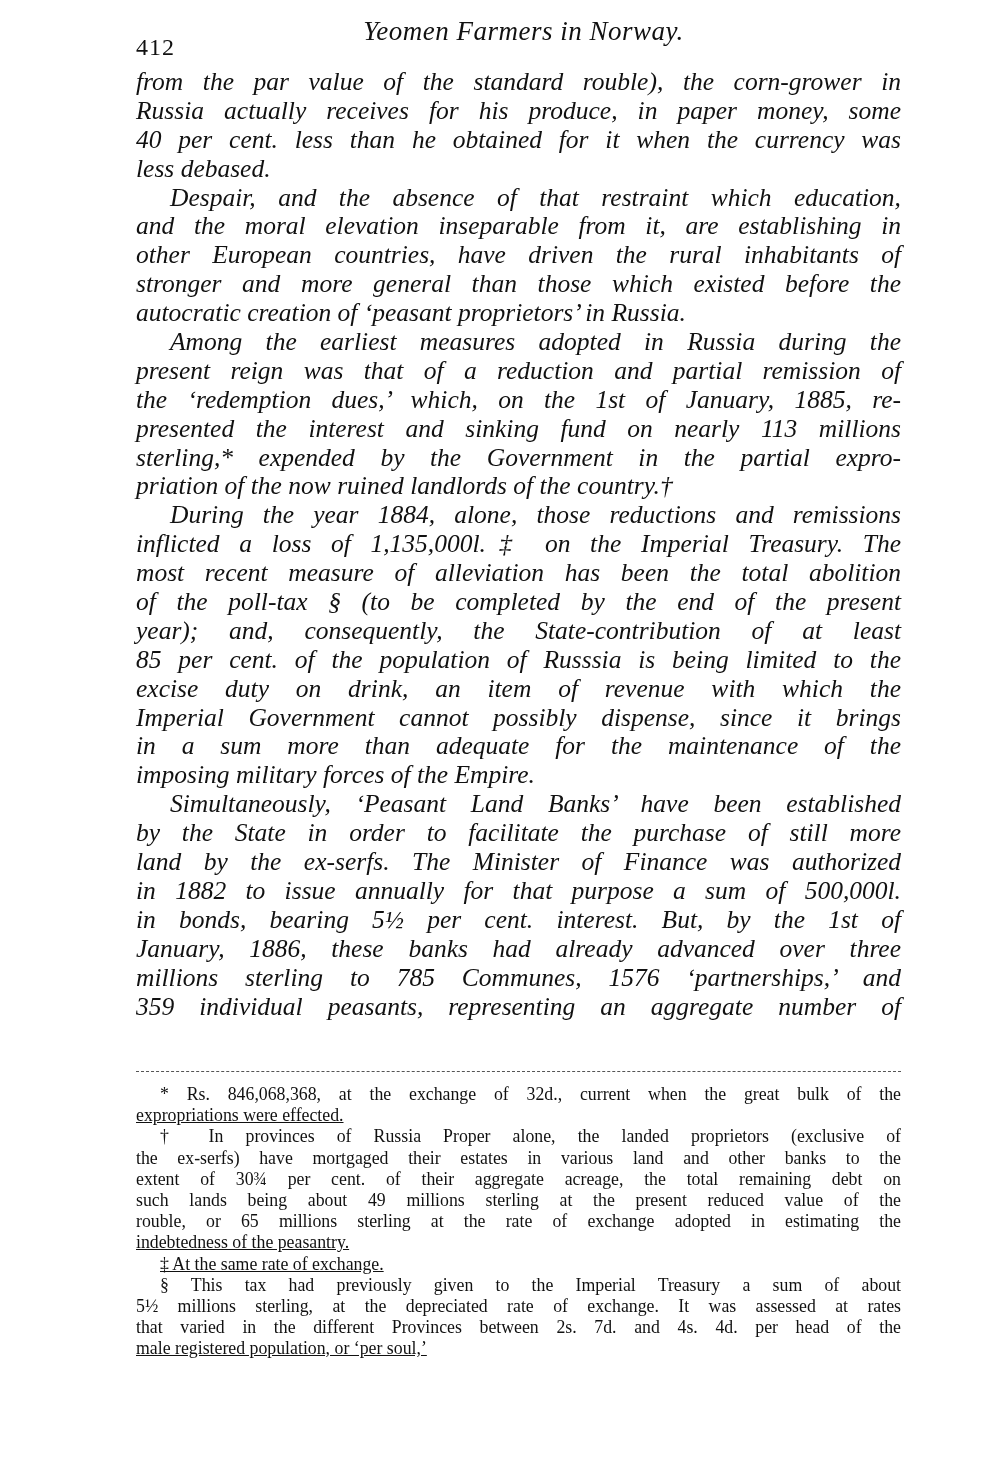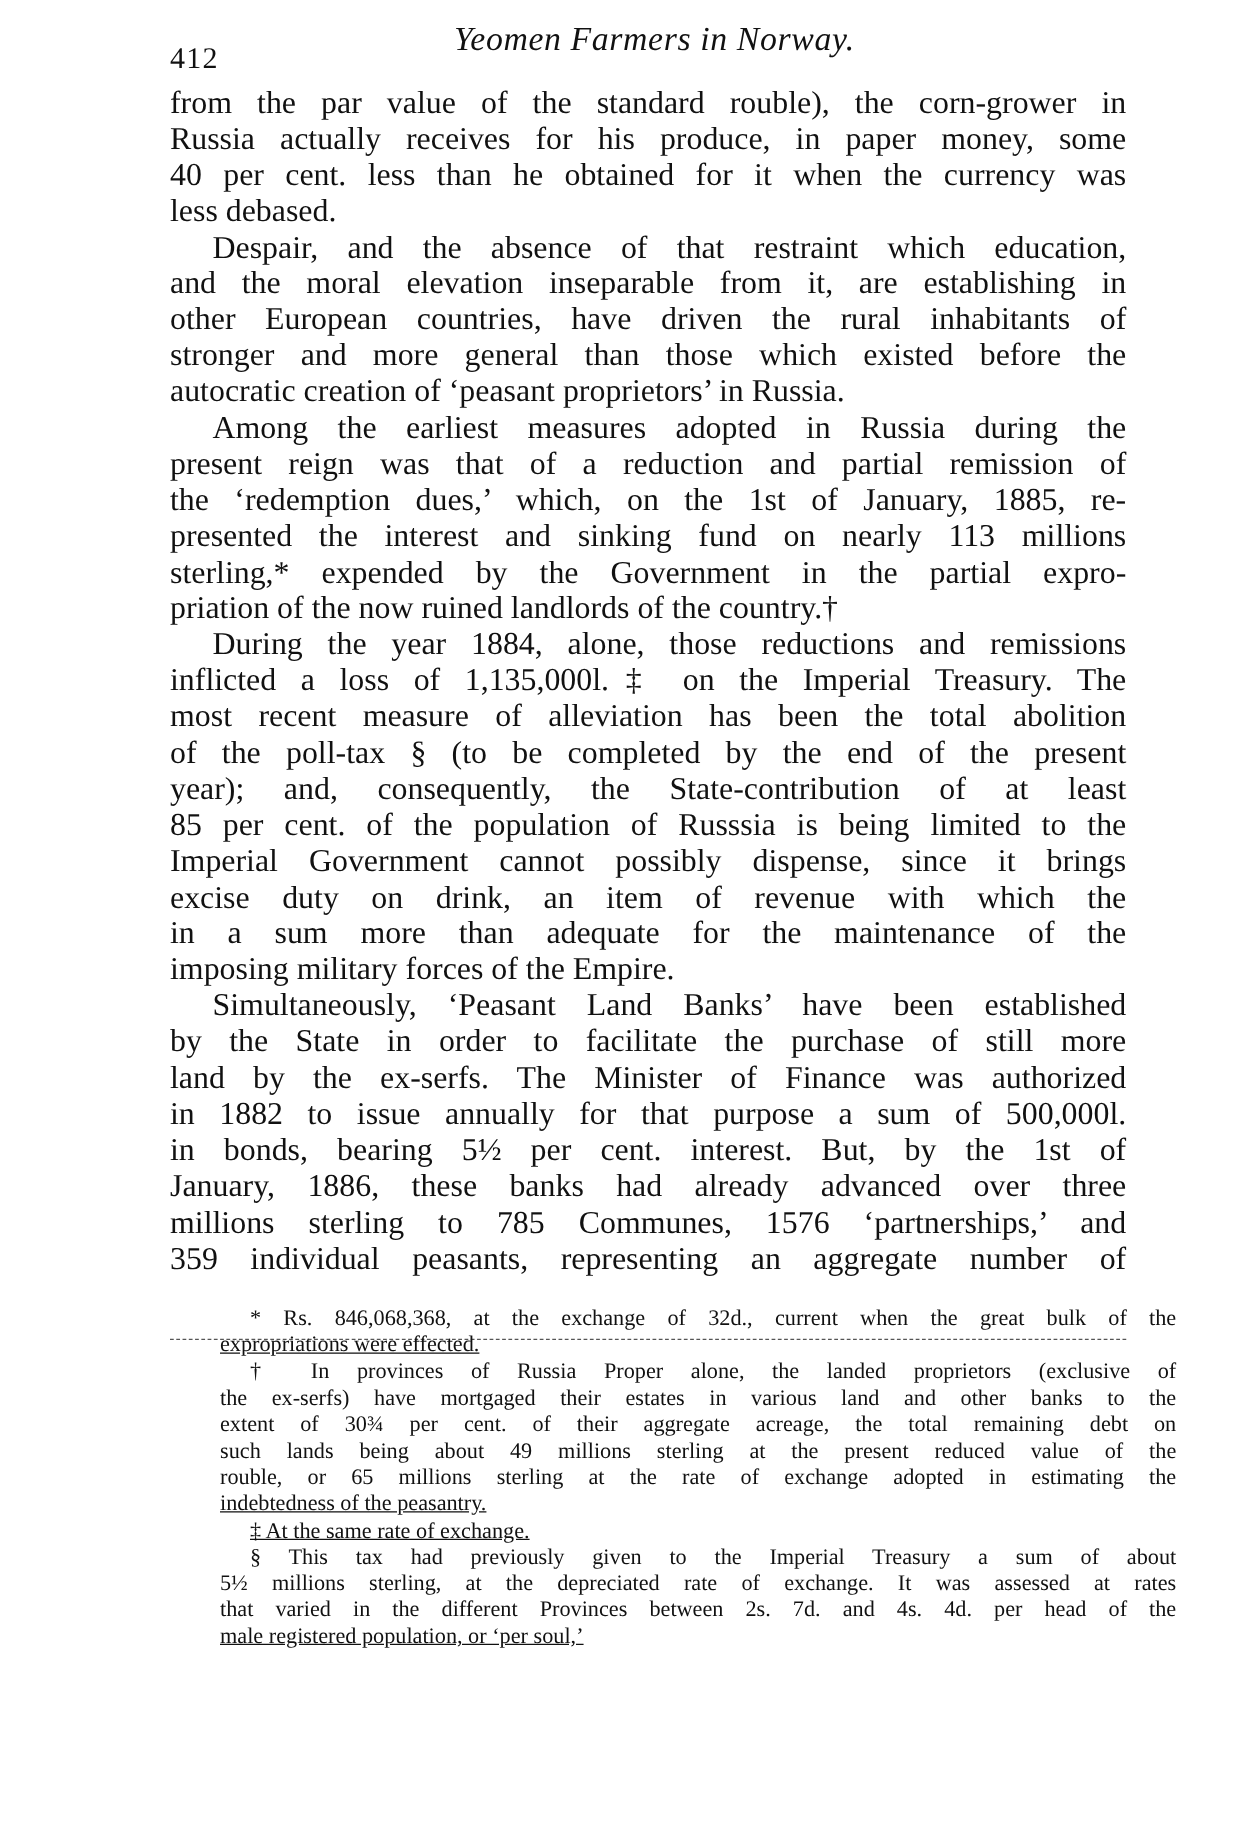--- a/index.html
+++ b/index.html
@@ -1,26 +1,26 @@
 <!DOCTYPE html>
 <html><head>
 <meta charset="utf-8">
 <style>
   html, body { margin: 0; padding: 0; background: #ffffff; }
   body { width: 1000px; height: 1477px; position: relative; overflow: hidden; color: #111; font-family: "Liberation Serif", "DejaVu Serif", serif; }
   .page { position: absolute; left: 136px; top: 0; width: 765px; }
   .running-head { position: absolute; top: 14px; left: 0; width: 765px; height: 34px; }
   .page-number { position: absolute; left: 0; top: 20px; font-size: 24px; letter-spacing: 1px; }
   .running-title { position: absolute; left: 0; width: 765px; text-align: center; top: 2px; font-size: 27px; font-style: italic; letter-spacing: 0.5px; padding-left: 10px; box-sizing: border-box; }
-  .body-text { position: absolute; top: 68px; left: 0; width: 765px; }
+  .body-text { position: absolute; top: 68px; left: 0; width: 765px; font-style: italic; }
   .line { display: block; font-size: 25.5px; line-height: 28.9px; height: 28.9px; white-space: nowrap; text-align: justify; text-align-last: justify; }
   .line.last { text-align-last: left; }
   .line.indent { padding-left: 34px; }
   .separator { position: absolute; top: 1071px; left: 0; width: 765px; height: 0; border-top: 1.5px dashed #555; }
-  .footnotes { position: absolute; top: 1044px; left: 0; width: 765px; margin-left: 40px; }
+  .footnotes { position: absolute; top: 1084px; left: 0; width: 765px; }
   .fline { display: block; font-size: 17.8px; line-height: 21.2px; height: 21.2px; white-space: nowrap; text-align: justify; text-align-last: justify; }
   .fline.last { text-align-last: left; text-decoration: underline; }
   .fline.indent { padding-left: 24px; }
 </style>
 </head>
 <body>
 
 <div class="page">
   <div class="running-head">
     <span class="page-number">412</span>
@@ -42,22 +42,22 @@
       <span class="line">the ‘redemption dues,’ which, on the 1st of January, 1885, re-</span>
       <span class="line">presented the interest and sinking fund on nearly 113 millions</span>
       <span class="line">sterling,* expended by the Government in the partial expro-</span>
       <span class="line last">priation of the now ruined landlords of the country.†</span>
       <span class="line indent">During the year 1884, alone, those reductions and remissions</span>
       <span class="line">inflicted a loss of 1,135,000l.‡ on the Imperial Treasury.  The</span>
       <span class="line">most recent measure of alleviation has been the total abolition</span>
       <span class="line">of the poll-tax § (to be completed by the end of the present</span>
       <span class="line">year); and, consequently, the State-contribution of at least</span>
       <span class="line">85 per cent. of the population of Russsia is being limited to the</span>
+      <span class="line">excise duty on drink, an item of revenue with which the</span>
       <span class="line">Imperial Government cannot possibly dispense, since it brings</span>
-      <span class="line">excise duty on drink, an item of revenue with which the</span>
       <span class="line">in a sum more than adequate for the maintenance of the</span>
       <span class="line last">imposing military forces of the Empire.</span>
       <span class="line indent">Simultaneously, ‘Peasant Land Banks’ have been established</span>
       <span class="line">by the State in order to facilitate the purchase of still more</span>
       <span class="line">land by the ex-serfs.  The Minister of Finance was authorized</span>
       <span class="line">in 1882 to issue annually for that purpose a sum of 500,000l.</span>
       <span class="line">in bonds, bearing 5½ per cent. interest.  But, by the 1st of</span>
       <span class="line">January, 1886, these banks had already advanced over three</span>
       <span class="line">millions sterling to 785 Communes, 1576 ‘partnerships,’ and</span>
       <span class="line">359 individual peasants, representing an aggregate number of</span>

